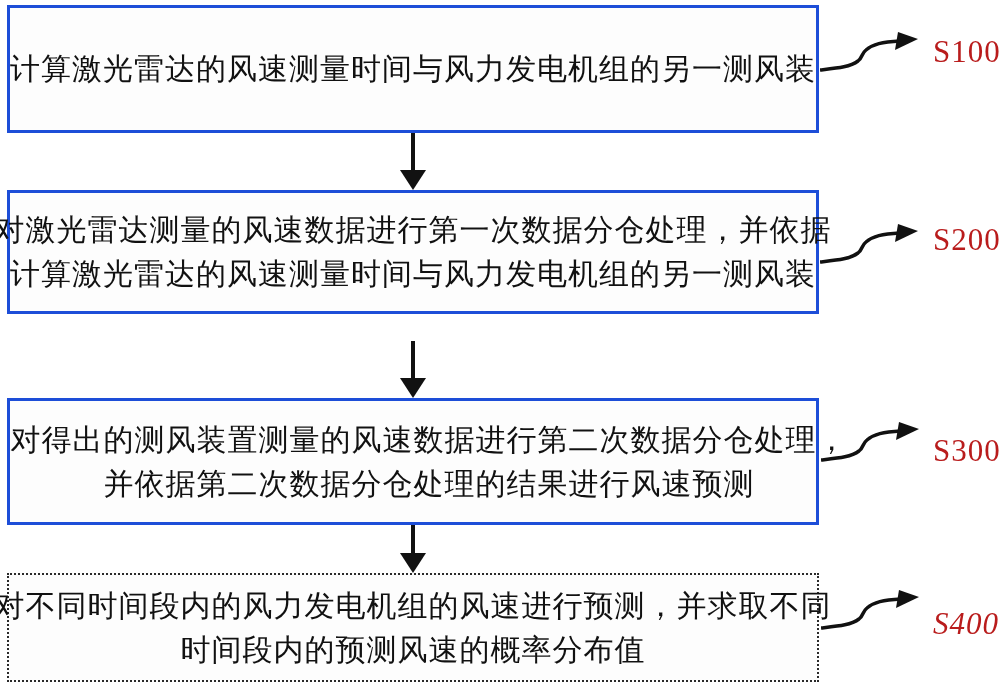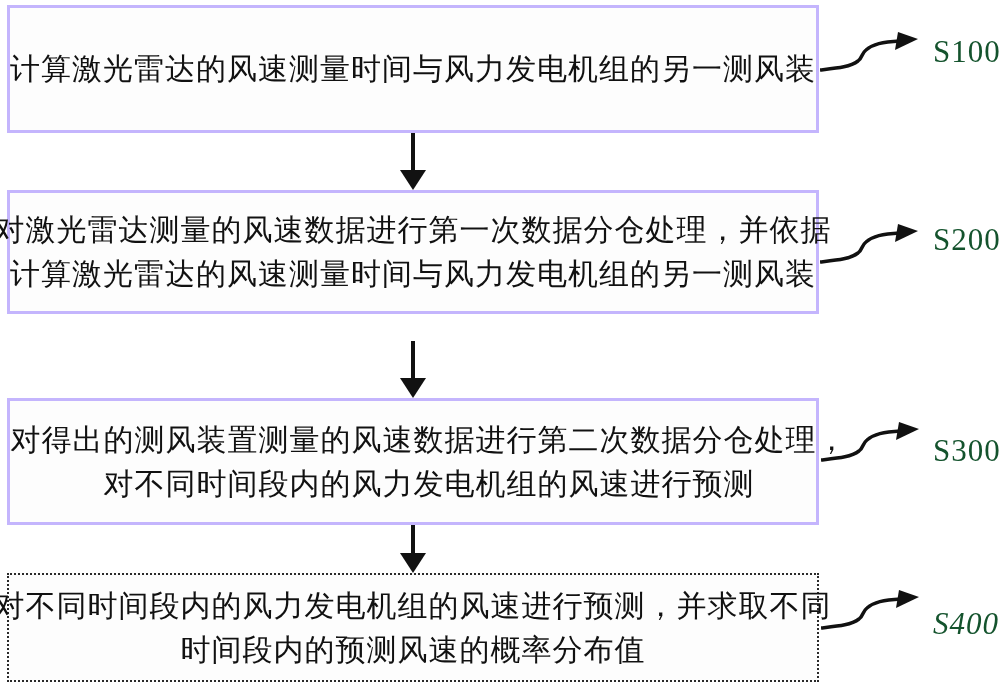--- a/index.html
+++ b/index.html
@@ -14,21 +14,21 @@
     background: #ffffff;
     font-family: "Liberation Serif", "DejaVu Serif", serif;
     color: #111111;
     overflow: hidden;
   }
   .step-box {
     position: absolute;
     left: 7px;
     width: 812px;
     box-sizing: border-box;
-    border: 3px solid #c4b5fd;
+    border: 3px solid #1d4ed8;
     background: #fdfdfd;
     display: flex;
     flex-direction: column;
     justify-content: center;
     align-items: center;
   }
   .step-box.dotted {
     border: 2px dotted #2a2a2a;
   }
   .step-line {
@@ -59,21 +59,21 @@
     position: absolute;
     width: 100px;
     height: 45px;
   }
   .s-label {
     position: absolute;
     left: 933px;
     font-size: 31px;
     line-height: 31px;
     letter-spacing: 1px;
-    color: #14532d;
+    color: #b91c1c;
   }
 </style>
 </head>
 <body>
 
 <div class="canvas">
 
   <div class="step-box" style="top:5px; height:128px;">
     <div class="step-line">计算激光雷达的风速测量时间与风力发电机组的另一测风装</div>
   </div>
@@ -82,21 +82,21 @@
 
   <div class="step-box" style="top:190px; height:124px;">
     <div class="step-line">对激光雷达测量的风速数据进行第一次数据分仓处理，并依据</div>
     <div class="step-line">计算激光雷达的风速测量时间与风力发电机组的另一测风装</div>
   </div>
 
   <div class="v-arrow" style="top:341px; height:37px;"></div>
 
   <div class="step-box" style="top:398px; height:127px;padding-left:32px;">
     <div class="step-line">对得出的测风装置测量的风速数据进行第二次数据分仓处理，</div>
-    <div class="step-line">对不同时间段内的风力发电机组的风速进行预测</div>
+    <div class="step-line">并依据第二次数据分仓处理的结果进行风速预测</div>
   </div>
 
   <div class="v-arrow" style="top:525px; height:28px;"></div>
 
   <div class="step-box dotted" style="top:573px; height:109px;">
     <div class="step-line">对不同时间段内的风力发电机组的风速进行预测，并求取不同</div>
     <div class="step-line">时间段内的预测风速的概率分布值</div>
   </div>
 
   <svg class="s-arrow" style="left:820px; top:30px;" viewBox="0 0 100 45">

